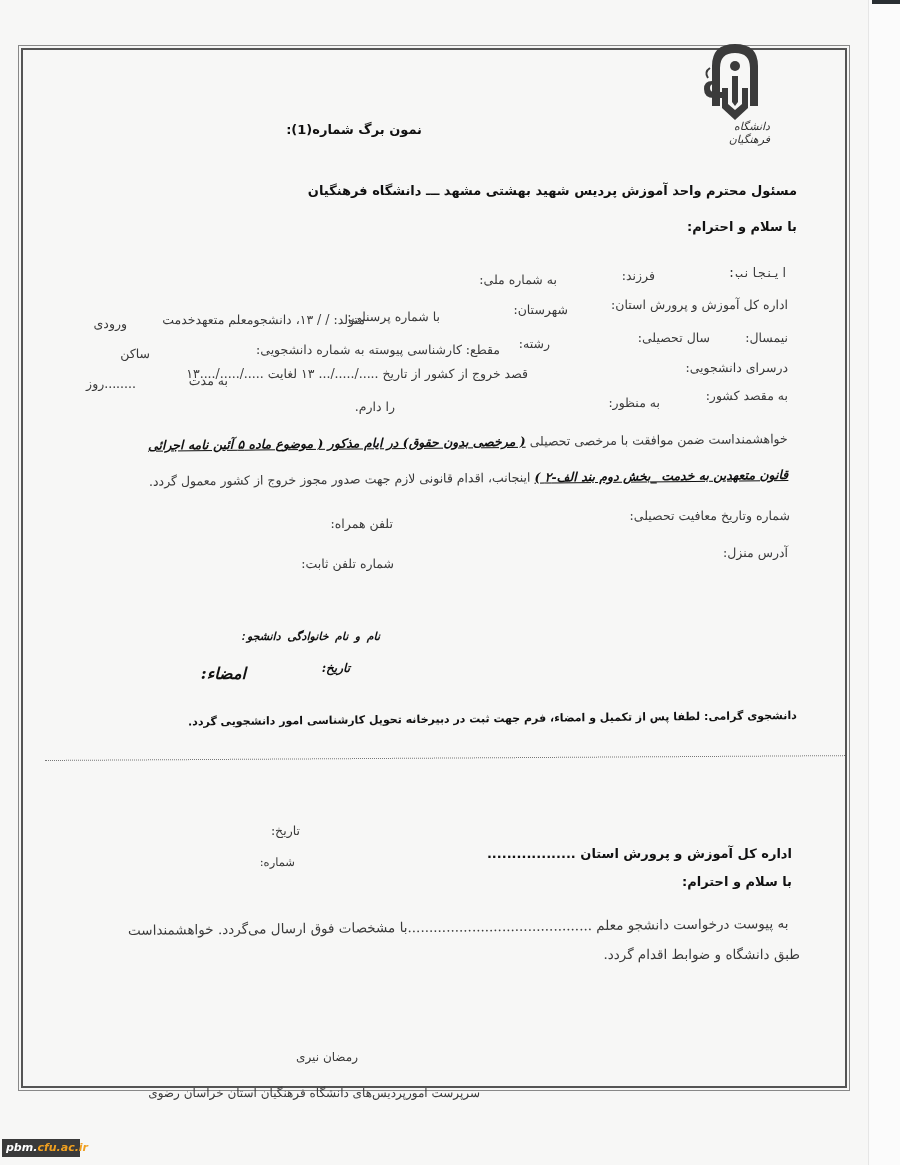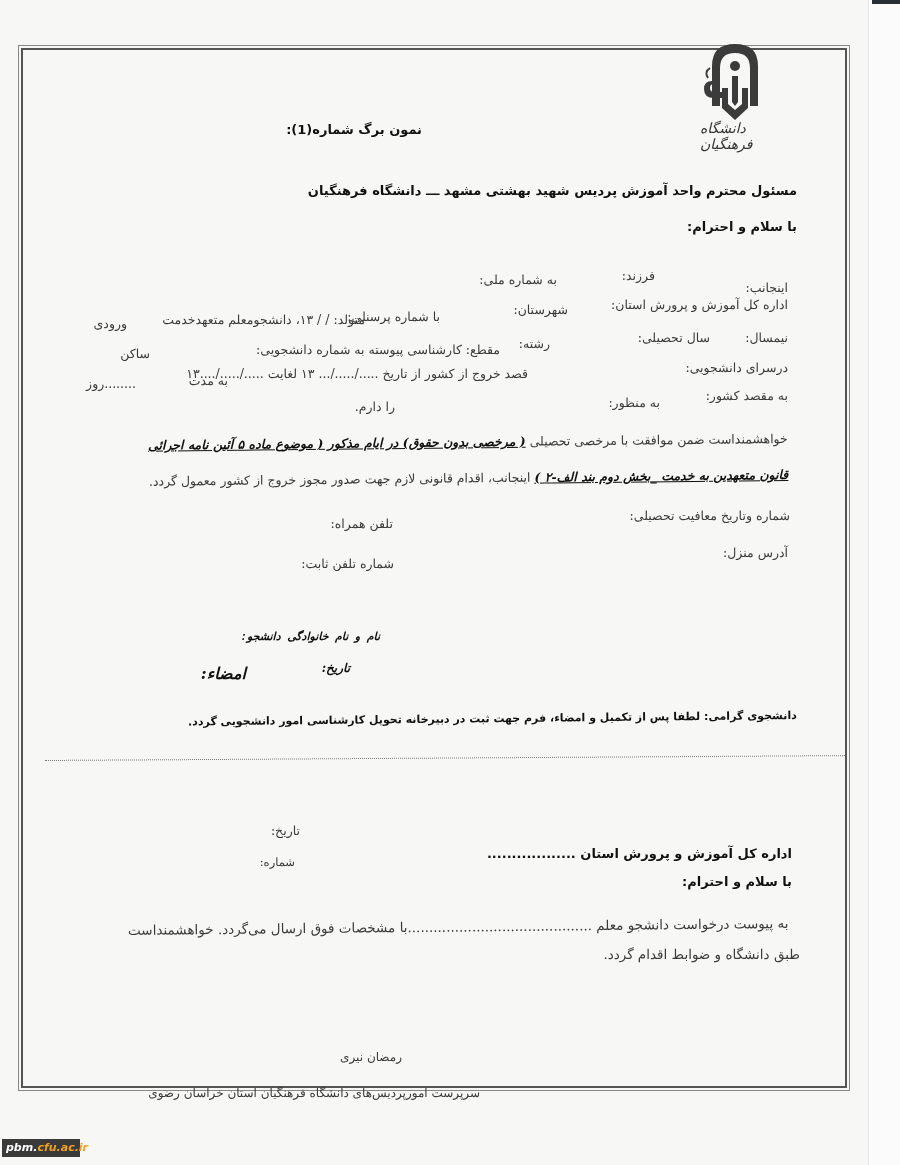--- a/index.html
+++ b/index.html
@@ -46,22 +46,22 @@
 
   .logo {
     position: absolute;
     left: 700px; top: 36px;
     width: 70px; height: 100px;
   }
   .logo-caption {
     position: absolute;
     left: 700px; top: 120px;
     width: 70px;
-    text-align: left;
-    font-size: 14px;
+    text-align: right;
+    font-size: 11px;
     font-family: "DejaVu Serif", serif;
     font-style: italic;
     color: #333;
   }
 
   .dotted-sep {
     position: absolute;
     left: 45px; top: 760px;
     width: 800px; height: 0;
     border-top: 1px dotted #777;
@@ -100,21 +100,21 @@
   <path d="M8 42 Q4 36 10 32" stroke="#3b3b3b" stroke-width="2" fill="none"></path>
   <path d="M22 52 L22 72 L35 84 L48 72 L48 52 L42 52 L42 68 L35 74 L28 68 L28 52 Z" fill="#3b3b3b"></path>
   <path d="M32 40 L38 40 L38 66 L35 70 L32 66 Z" fill="#3b3b3b"></path>
 </svg>
 <div class="logo-caption rtl">دانشگاه فرهنگیان</div>
 
 <div class="abs rtl bold" style="right:478px; top:122px; font-size:13px;">نمون برگ شماره(1):</div>
 <div class="abs rtl bold" style="right:103px; top:183px; font-size:13px;">مسئول محترم واحد آموزش پردیس شهید بهشتی مشهد ـــ دانشگاه فرهنگیان</div>
 <div class="abs rtl bold" style="right:103px; top:219px; font-size:13px;">با سلام و احترام:</div>
 
-<div class="abs rtl thin" style="right:112px; top:280px;">اینجانب:</div>
+<div class="abs rtl thin" style="right:112px; top:265px;font-family:Liberation Mono, monospace;">اینجانب:</div>
 <div class="abs rtl thin" style="right:245px; top:268px;">فرزند:</div>
 <div class="abs rtl thin" style="right:343px; top:272px;">به شماره ملی:</div>
 <div class="abs rtl thin" style="right:535px; top:280px;margin-top:32px;">متولد:   /   /   ۱۳، دانشجومعلم متعهدخدمت</div>
 
 <div class="abs rtl thin" style="right:112px; top:297px;">اداره کل آموزش و پرورش استان:</div>
 <div class="abs rtl thin" style="right:332px; top:302px;">شهرستان:</div>
 <div class="abs rtl thin" style="right:460px; top:309px;">با شماره پرسنلی:</div>
 <div class="abs rtl thin" style="right:773px; top:316px;">ورودی</div>
 
 <div class="abs rtl thin" style="right:112px; top:330px;">نیمسال:</div>
@@ -152,16 +152,16 @@
 
 <div class="dotted-sep"></div>
 
 <div class="abs rtl thin" style="right:600px; top:823px;">تاریخ:</div>
 <div class="abs rtl thin" style="right:605px; top:855px; font-size:11.5px;">شماره:</div>
 <div class="abs rtl bold" style="right:108px; top:846px; font-size:13px;">اداره کل آموزش و پرورش استان ..................</div>
 <div class="abs rtl bold" style="right:108px; top:874px; font-size:13px;">با سلام و احترام:</div>
 <div class="abs rtl thin" style="right:112px; top:915px; font-size:13.5px; transform: rotate(-0.6deg); transform-origin:right;">به پیوست درخواست دانشجو معلم ...........................................با مشخصات فوق ارسال می‌گردد. خواهشمنداست</div>
 <div class="abs rtl thin" style="right:100px; top:946px; font-size:13.5px;">طبق دانشگاه و ضوابط اقدام گردد.</div>
 
-<div class="abs rtl thin" style="right:498px; top:1050px; font-size:12px;">رمضان نیری</div>
+<div class="abs rtl thin" style="right:542px; top:1050px; font-size:12px;">رمضان نیری</div>
 <div class="abs rtl thin" style="right:420px; top:1086px; font-size:12px;">سرپرست امورپردیس‌های دانشگاه فرهنگیان استان خراسان رضوی</div>
 
 <div class="watermark"><span class="w1">pbm.</span><span class="w2">cfu.ac.ir</span></div>
 
 </body></html>

